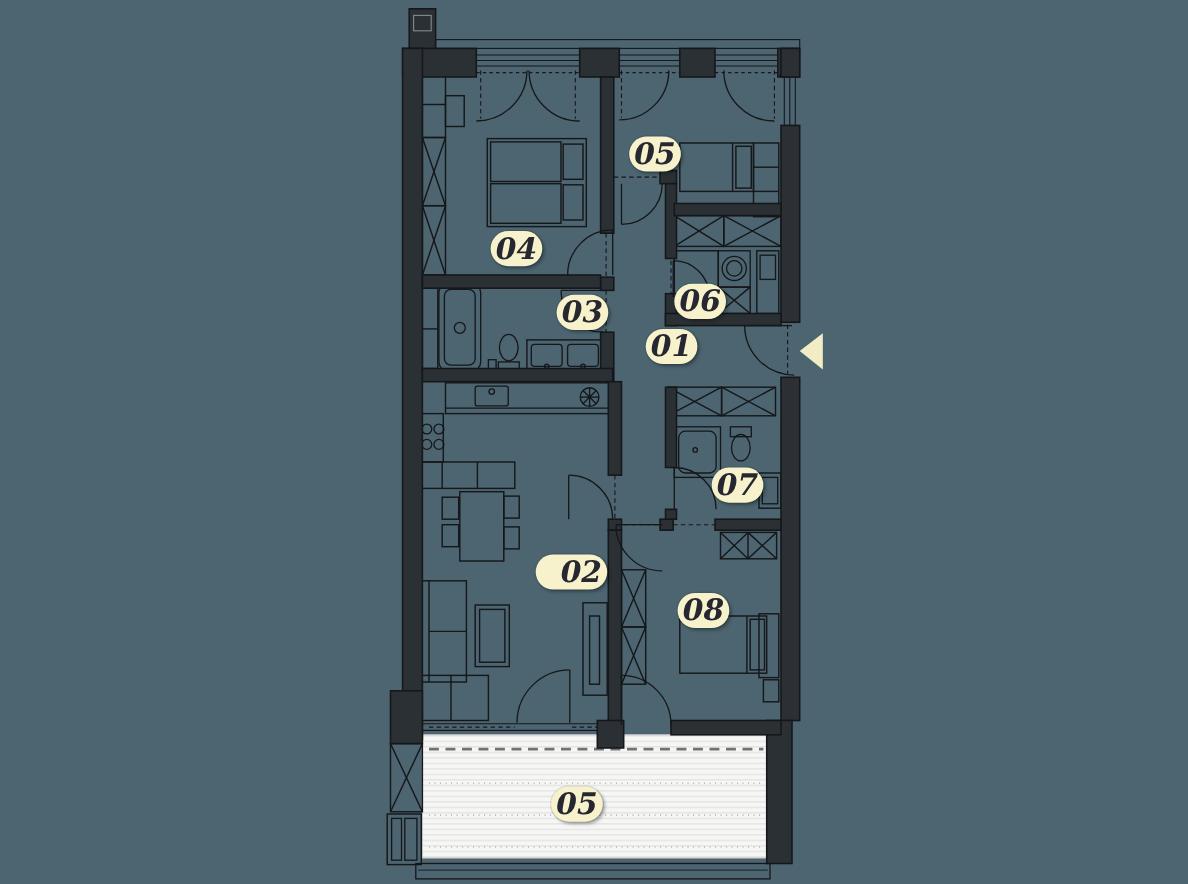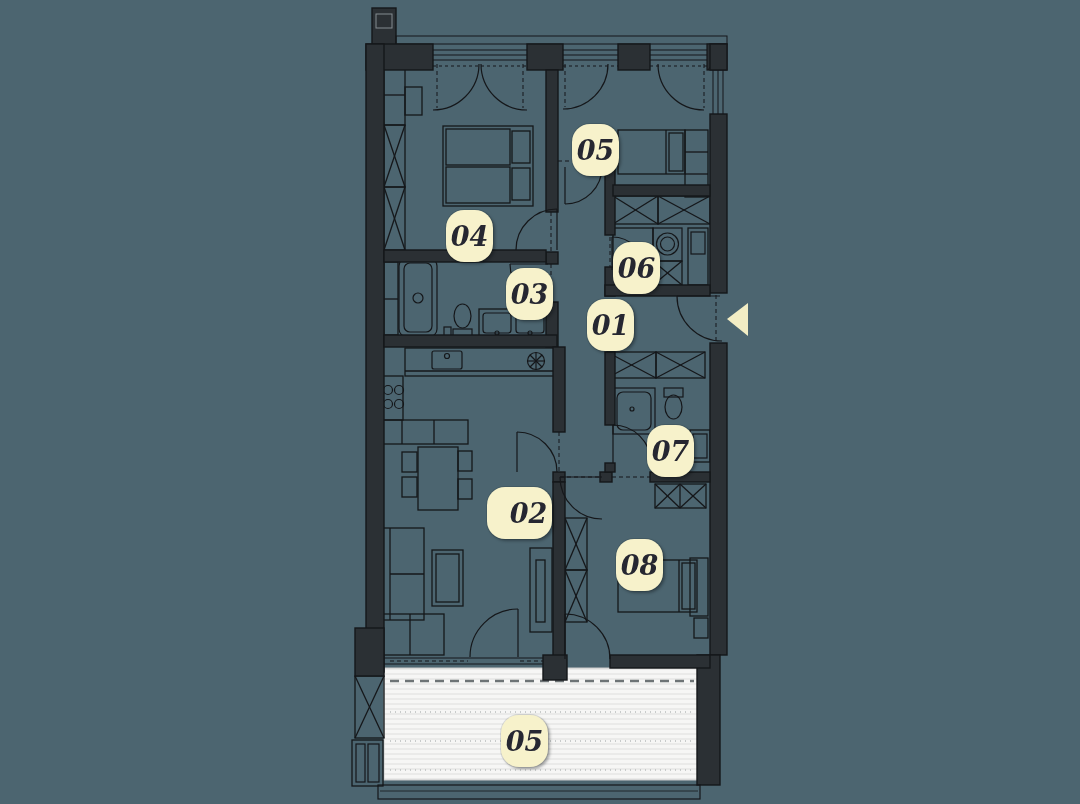--- a/index.html
+++ b/index.html
@@ -19,21 +19,21 @@
   .wall{fill:var(--wall);stroke:var(--line);stroke-width:1.4;}
   .cap{fill:var(--wall);stroke:var(--line);stroke-width:1.2;}
   .furn{fill:none;stroke:var(--line);stroke-width:1.3;}
   .fixt{fill:none;stroke:var(--line);stroke-width:1.2;}
   .arc{fill:none;stroke:var(--line);stroke-width:1.2;}
   .leaf{stroke:var(--line);stroke-width:1.2;}
   .dash{stroke:var(--line);stroke-width:1;fill:none;stroke-dasharray:4 3;}
   .glaz{stroke:var(--line);stroke-width:1;fill:none;}
   .sill{stroke:var(--line);stroke-width:1;fill:none;stroke-dasharray:3 3;}
   .room-label{
-    position:absolute;width:47px;height:52px;border-radius:18px;
+    position:absolute;width:47px;height:32px;border-radius:18px;
     background:var(--label-background);color:var(--label-text);
     display:flex;align-items:center;justify-content:center;
     font-style:italic;font-weight:700;font-size:27px;
     font-family:"DejaVu Serif", serif;
     box-shadow:0 0 0 1px rgba(20,22,24,0.12), 2px 2px 3px rgba(10,12,14,0.35);
   }
 </style>
 </head>
 <body>
 
@@ -295,21 +295,21 @@
       <line class="dash" x1="565" y1="64" x2="565" y2="107"></line>
       <line class="dash" x1="704" y1="64" x2="704" y2="108"></line>
       <line class="dash" x1="390" y1="661" x2="468" y2="661"></line>
       <line class="dash" x1="520" y1="661" x2="543" y2="661"></line>
     </g>
 
     <polygon points="727,319 748,303 748,336" fill="var(--arrow)"></polygon>
   </svg>
 
   <div class="room-label" style="left:587px;top:299px;">01</div>
-  <div class="room-label" style="left:487px;top:487px;padding-left:18px;">02</div>
+  <div class="room-label" style="left:487px;top:504px;padding-left:18px;">02</div>
   <div class="room-label" style="left:506px;top:268px;">03</div>
   <div class="room-label" style="left:446px;top:210px;">04</div>
   <div class="room-label" style="left:572px;top:124px;">05</div>
-  <div class="room-label" style="left:613px;top:242px;">06</div>
+  <div class="room-label" style="left:613px;top:258px;">06</div>
   <div class="room-label" style="left:647px;top:425px;text-align:right;">07</div>
   <div class="room-label" style="left:616px;top:511px;margin-top:28px;">08</div>
   <div class="room-label" style="left:501px;top:715px;">05</div>
 </div>
 
 </body></html>

